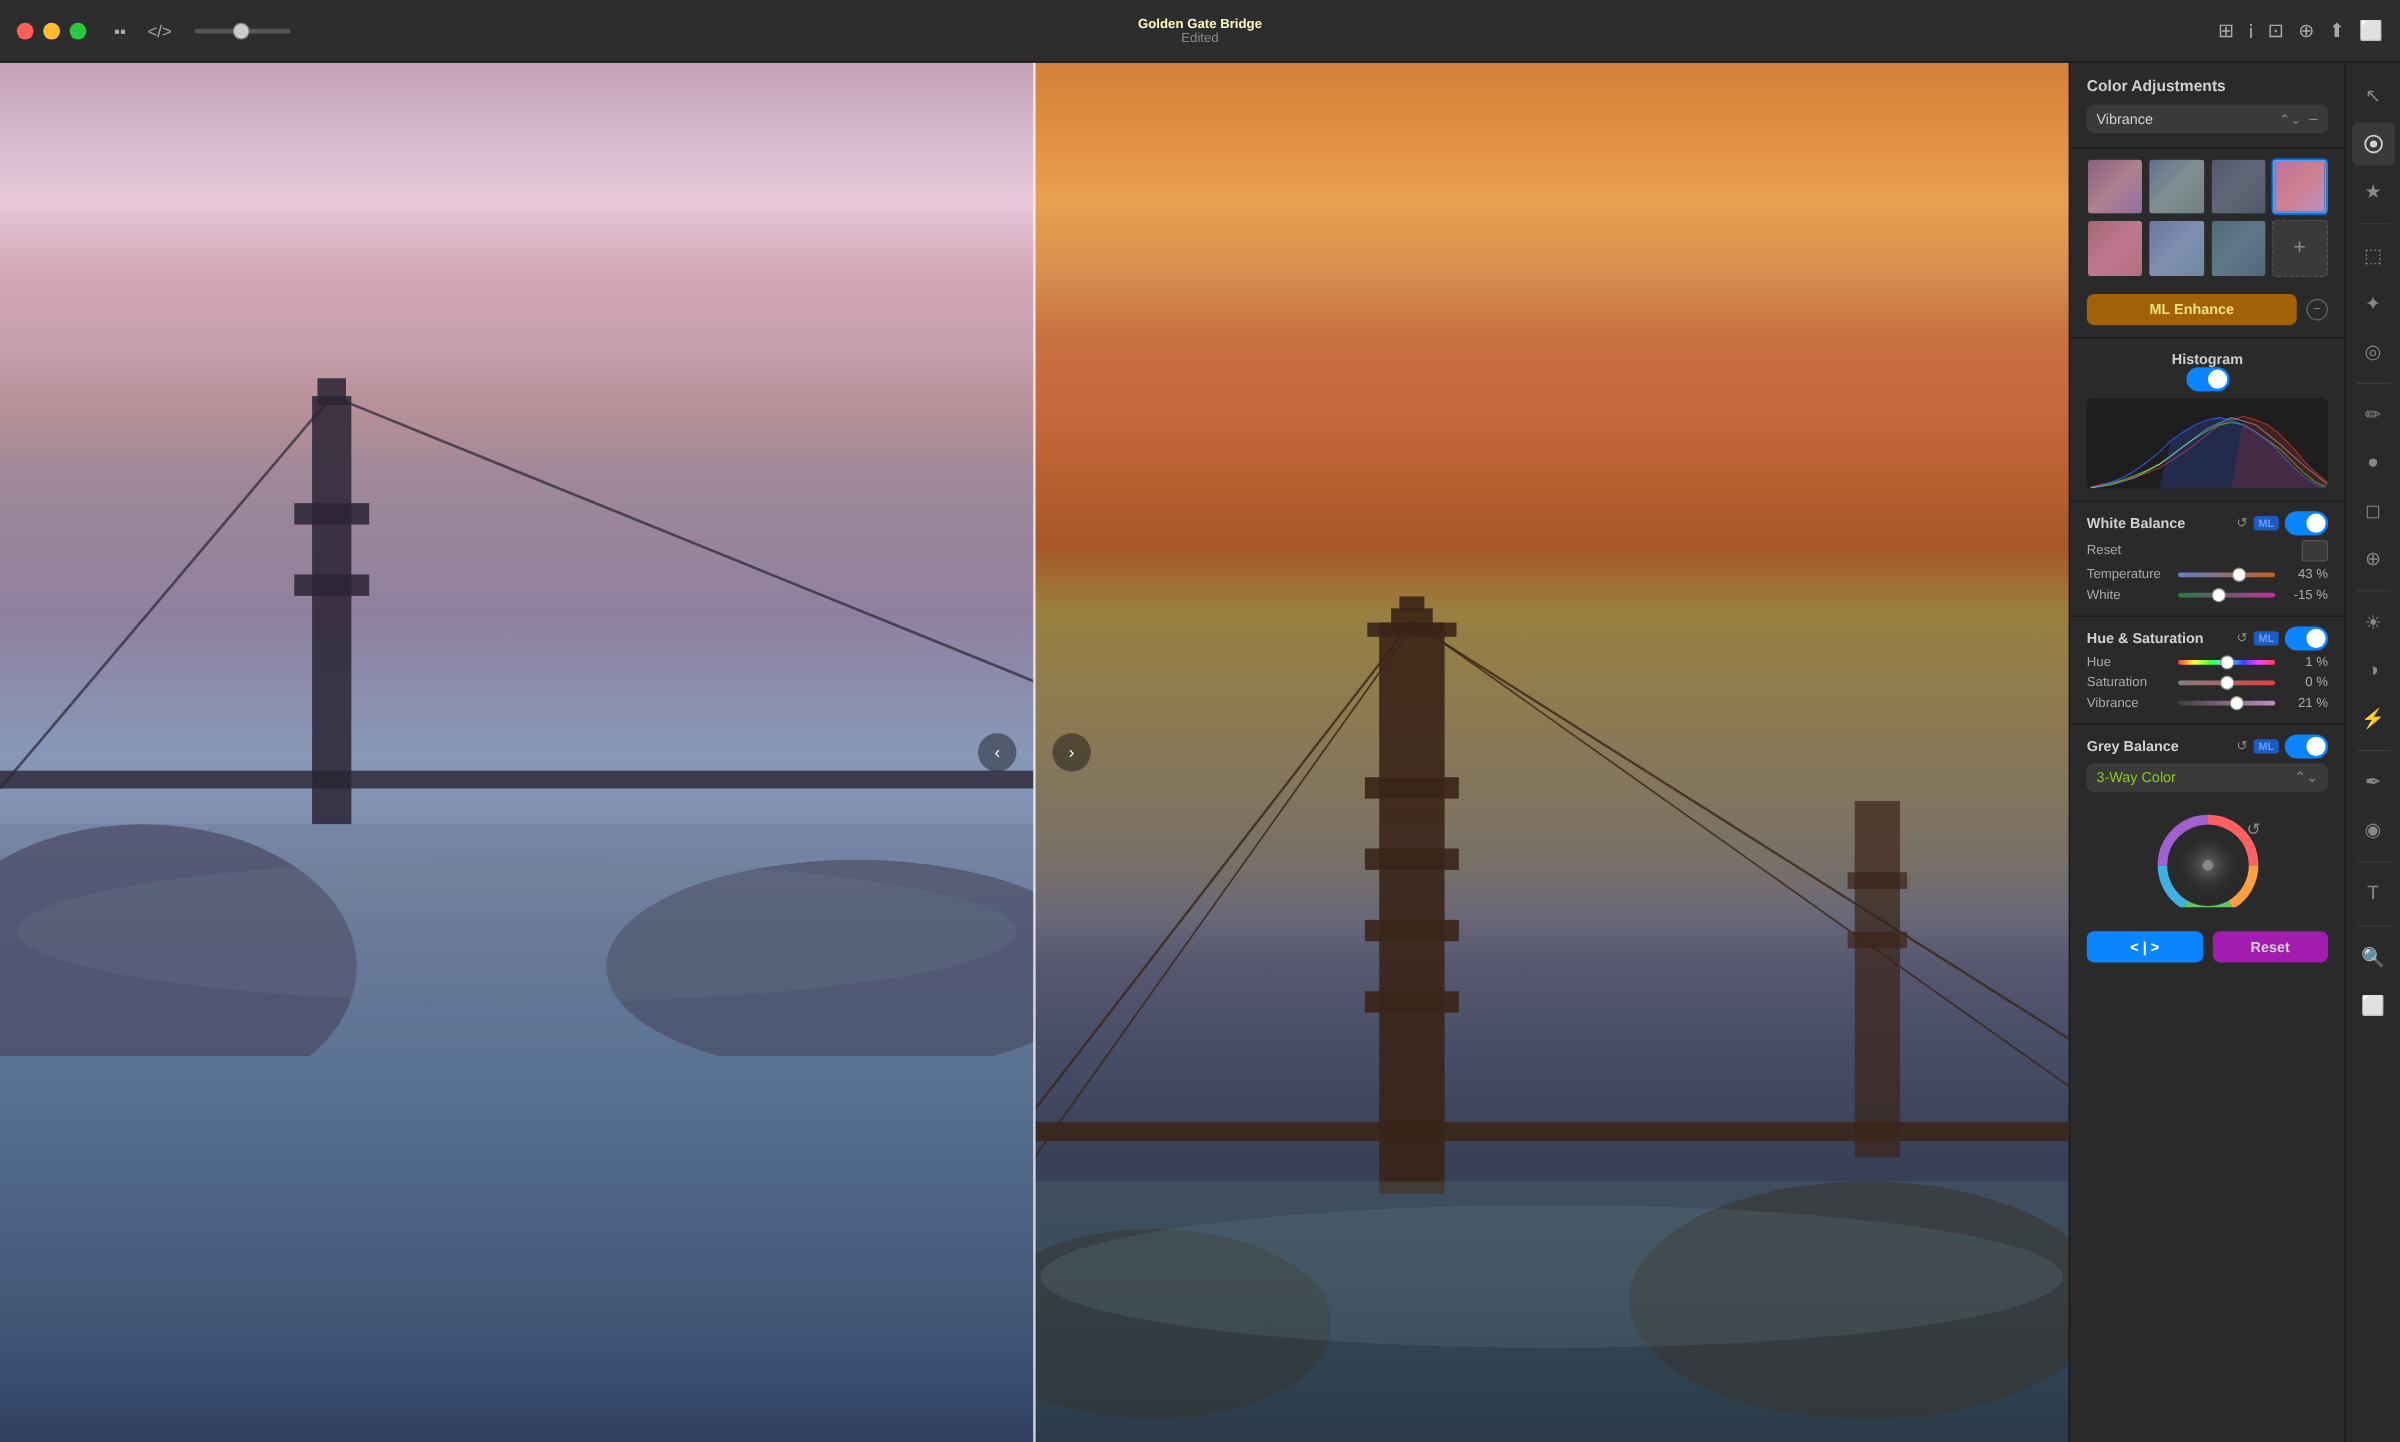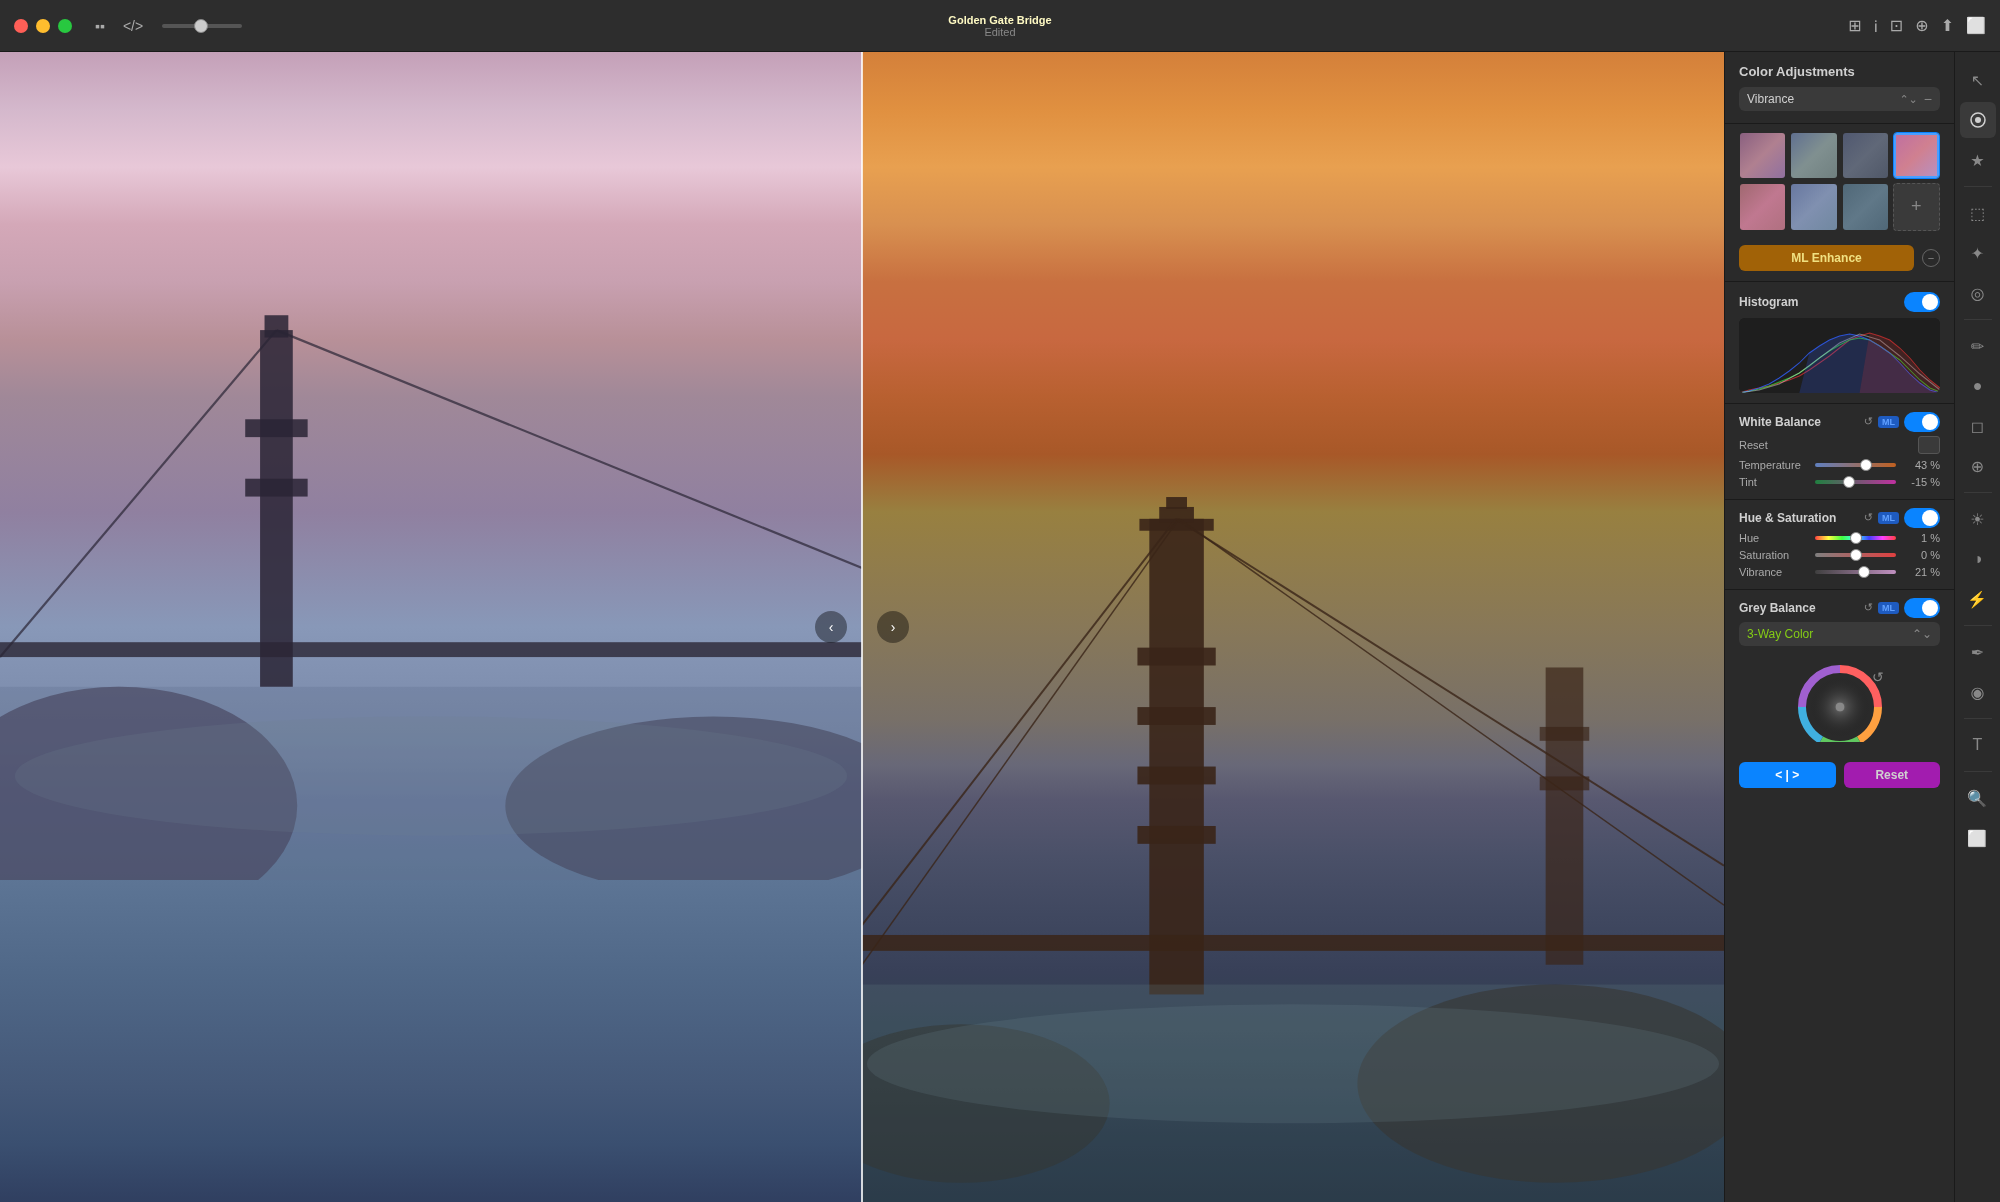--- a/index.html
+++ b/index.html
@@ -334,20 +334,21 @@
       font-size: 11px;
       cursor: pointer;
     }
 
     
     .section-row {
       display: flex;
       align-items: center;
       justify-content: space-between;
       padding: 8px 14px 6px;
+      flex-direction: column;
     }
     .section-label {
       color: #d0d0d0;
       font-size: 12px;
       font-weight: 600;
     }
 
     
     .toggle {
       width: 36px;
@@ -769,21 +770,21 @@
 
       <div class="slider-row">
         <span class="slider-label">Temperature</span>
         <div class="slider-container" style="background: linear-gradient(to right, #6080c0, #c06020);">
           <div class="slider-dot" style="left: 63%;"></div>
         </div>
         <span class="slider-value">43 %</span>
       </div>
 
       <div class="slider-row">
-        <span class="slider-label">Tint</span>
+        <span class="slider-label">White</span>
         <div class="slider-container" style="background: linear-gradient(to right, #208040, #c030a0);">
           <div class="slider-dot" style="left: 42%;"></div>
         </div>
         <span class="slider-value">-15 %</span>
       </div>
     </div>
 
     <div class="divider-line"></div>
 
     <div class="adjustment-section">

